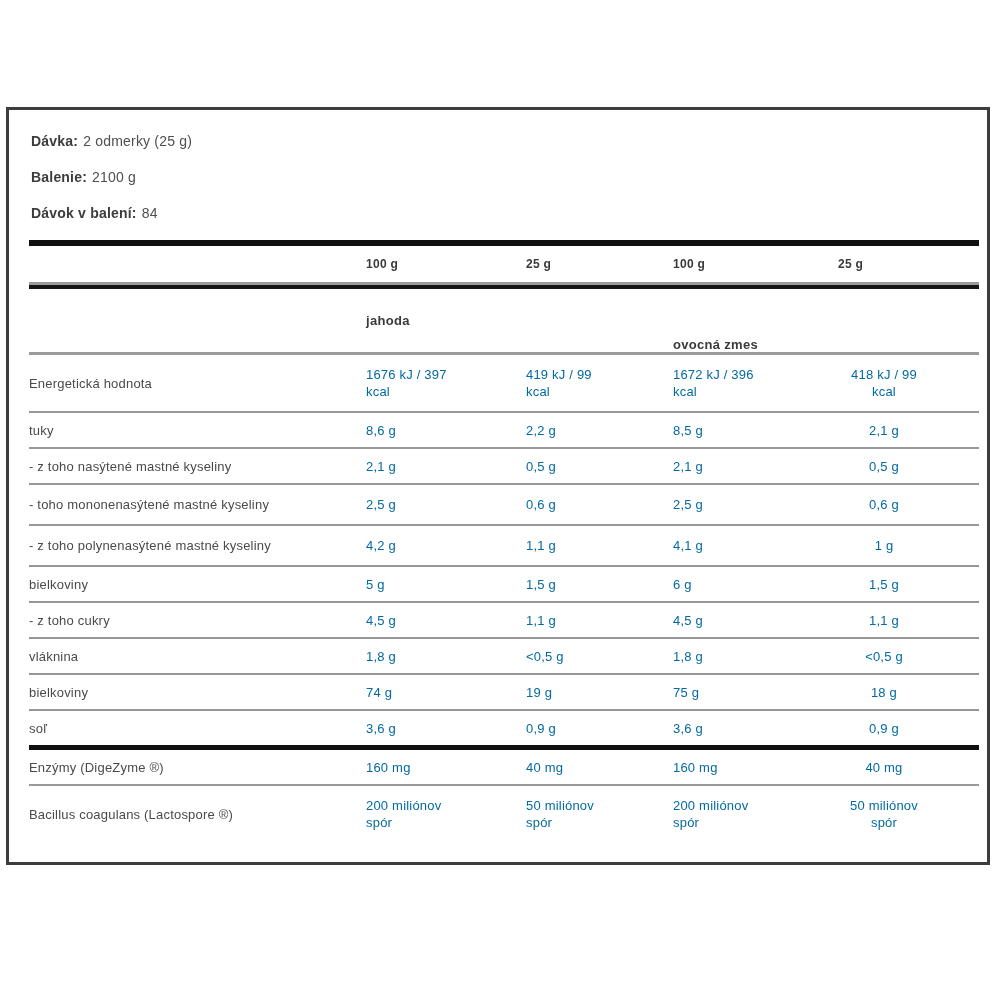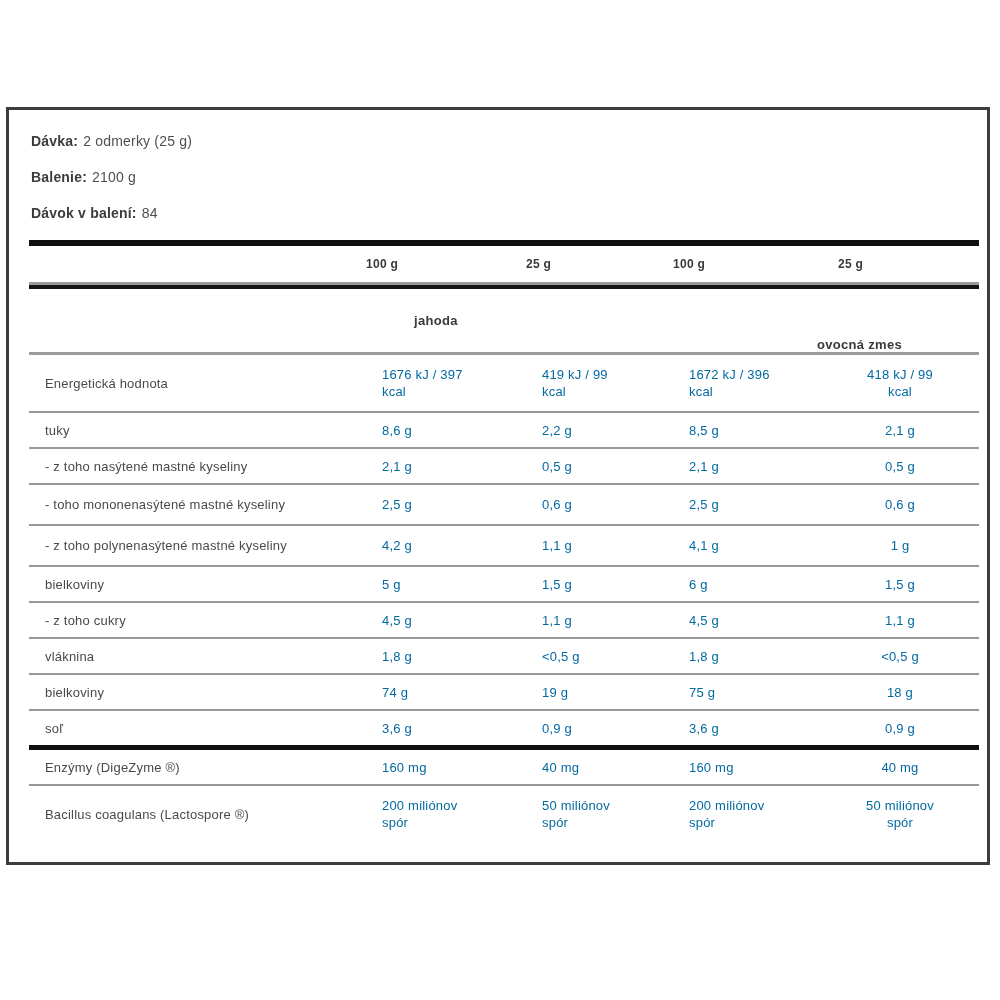--- a/index.html
+++ b/index.html
@@ -39,25 +39,25 @@
   .bar-black-mid { height: 5px; background: #101010; }
   .grid-row {
     display: grid;
     grid-template-columns: 337px 160px 147px 165px 141px;
     align-items: center;
   }
   .hdr-row { min-height: 36px; }
   .hdr-cell {
     font-size: 12px; font-weight: bold; color: #3a3a3a; letter-spacing: 0.3px;
   }
-  .flavor-row { min-height: 36px; gap: 48px; }
+  .flavor-row { min-height: 36px; }
   .flavor-cell {
     font-size: 13px; font-weight: bold; color: #3a3a3a; letter-spacing: 0.3px;
   }
-  .data-row { min-height: 34px; padding: 8px 0; margin-left: 16px; }
+  .data-row { min-height: 34px; padding: 8px 0; }
   .data-row.tall { padding: 11px 0; }
   .row-label {
     font-size: 13px; line-height: 17px; color: #4a4a4a;
     padding-right: 18px; letter-spacing: 0.2px;
   }
   .val {
     font-size: 13px; line-height: 17px; color: #0369a1;
     max-width: 86px; letter-spacing: 0.2px;
   }
   .val.last { max-width: 92px; text-align: center; }

